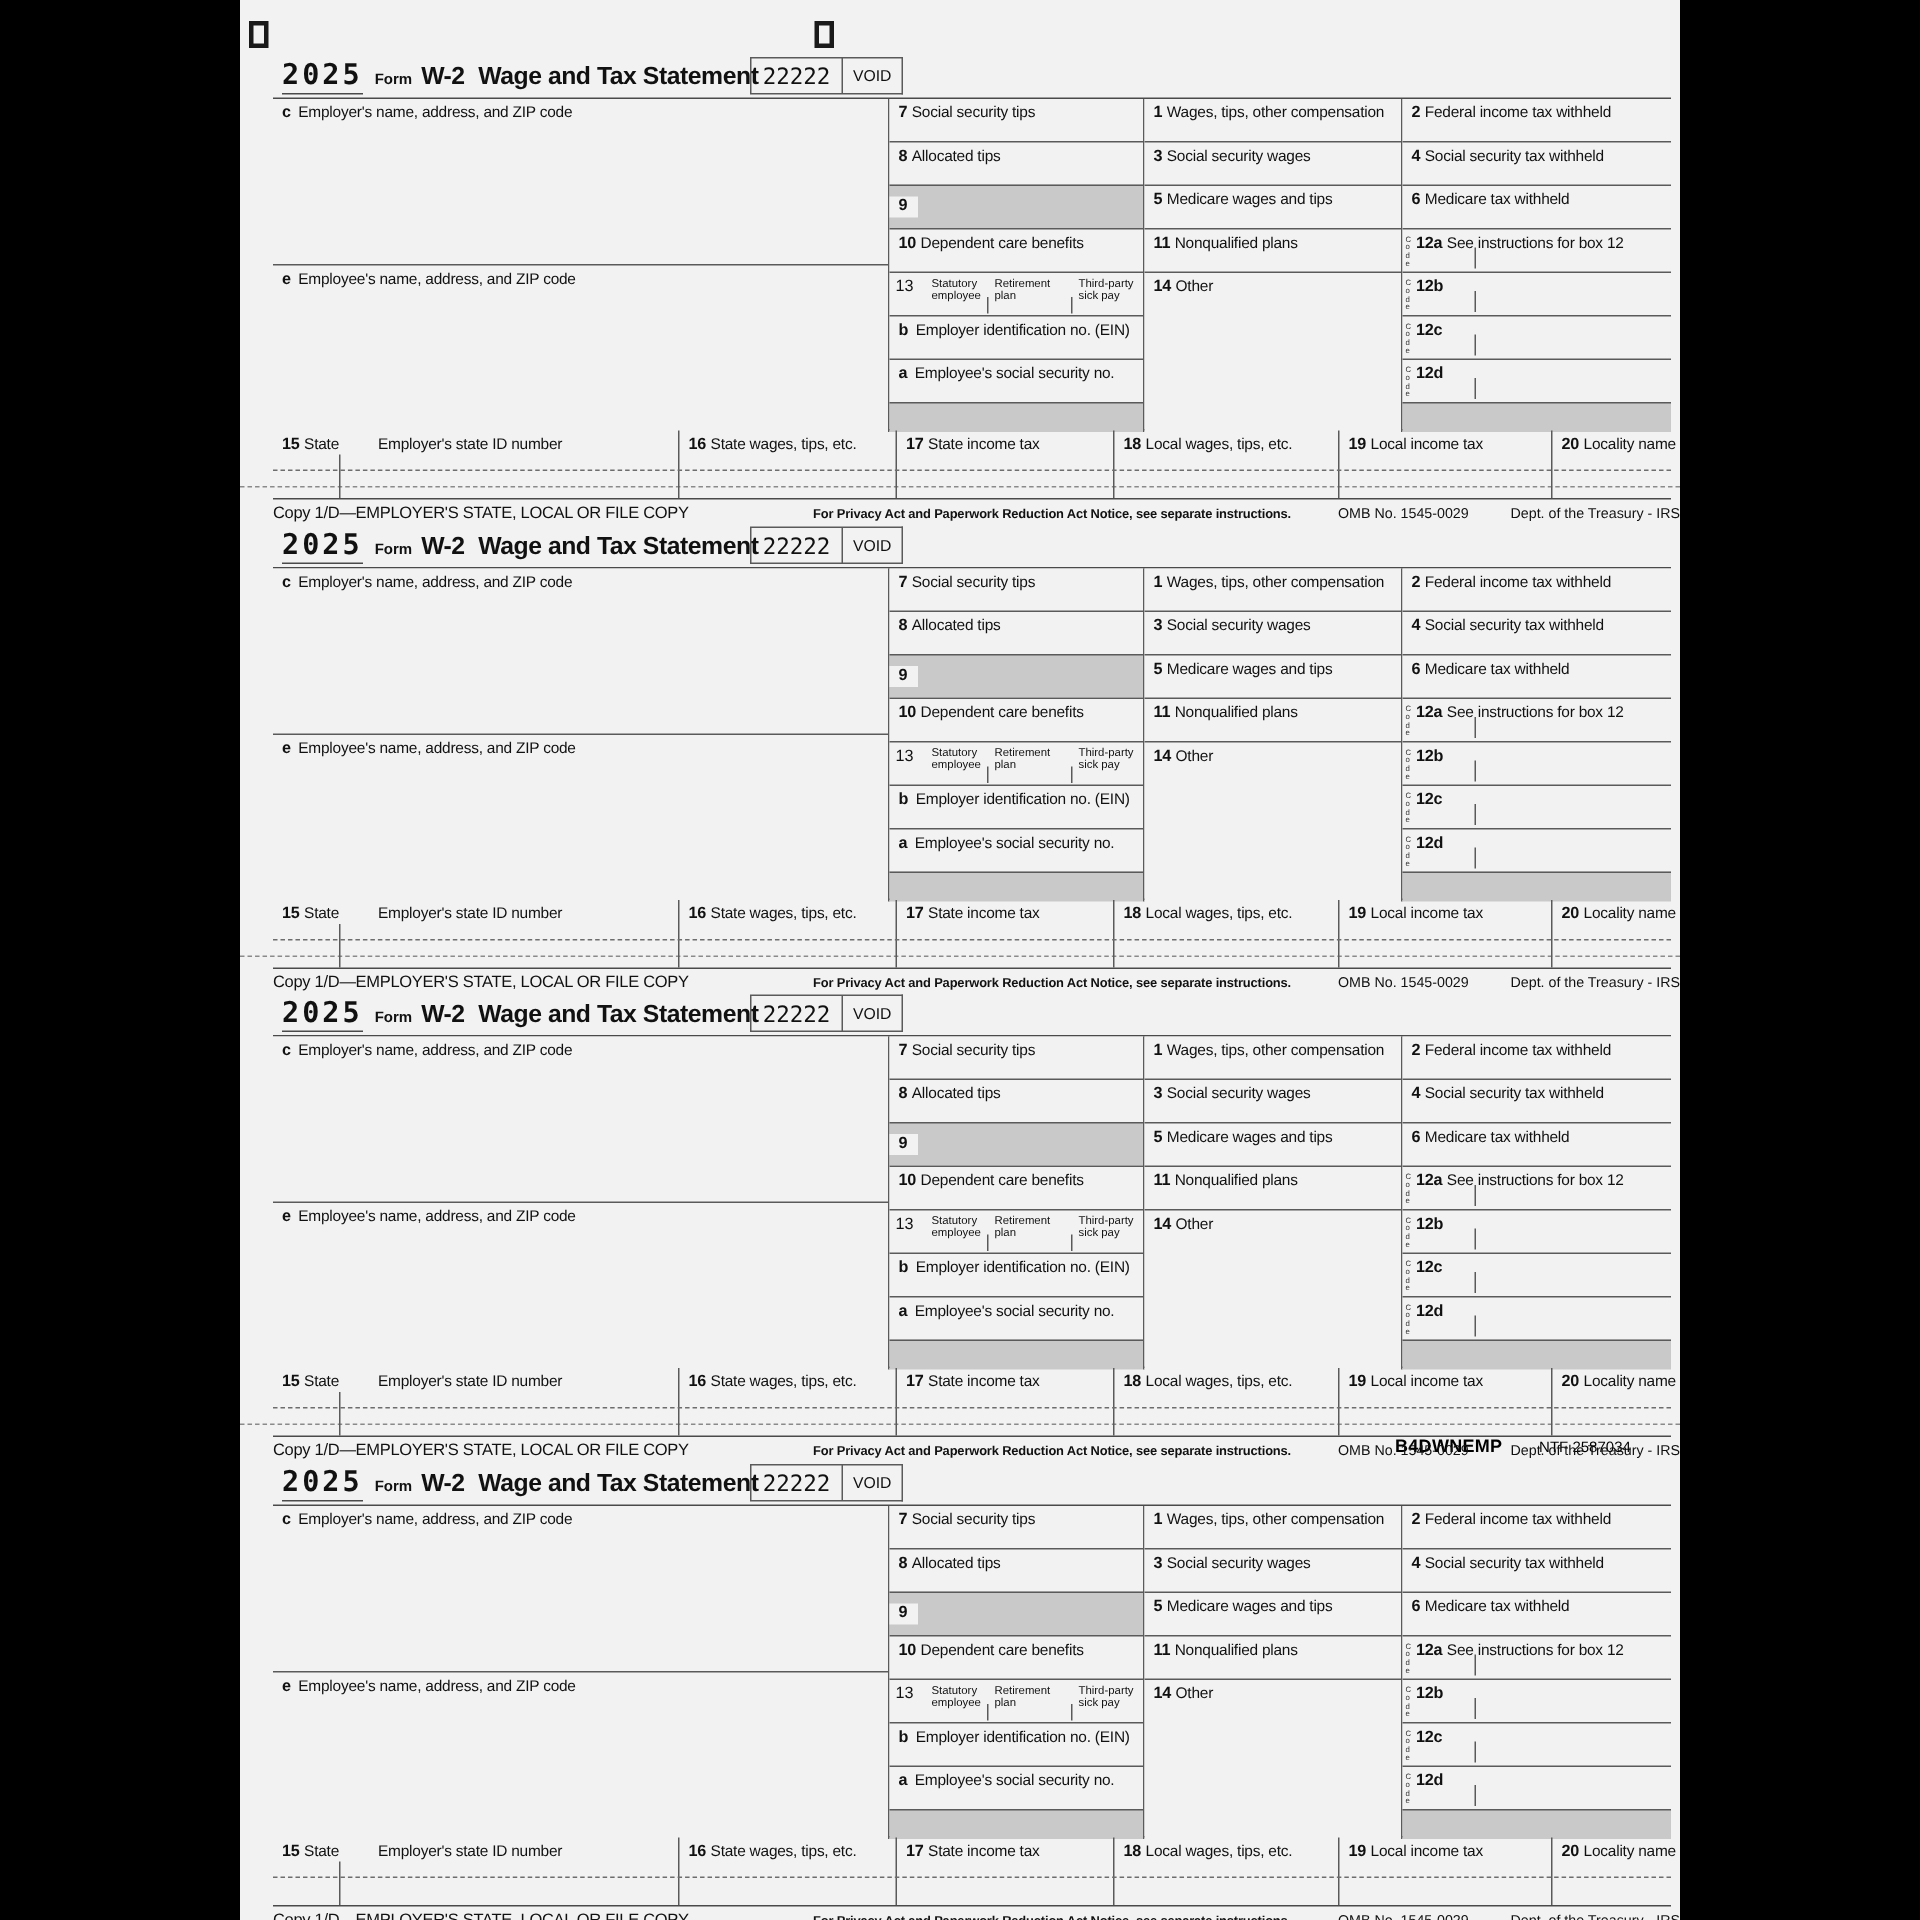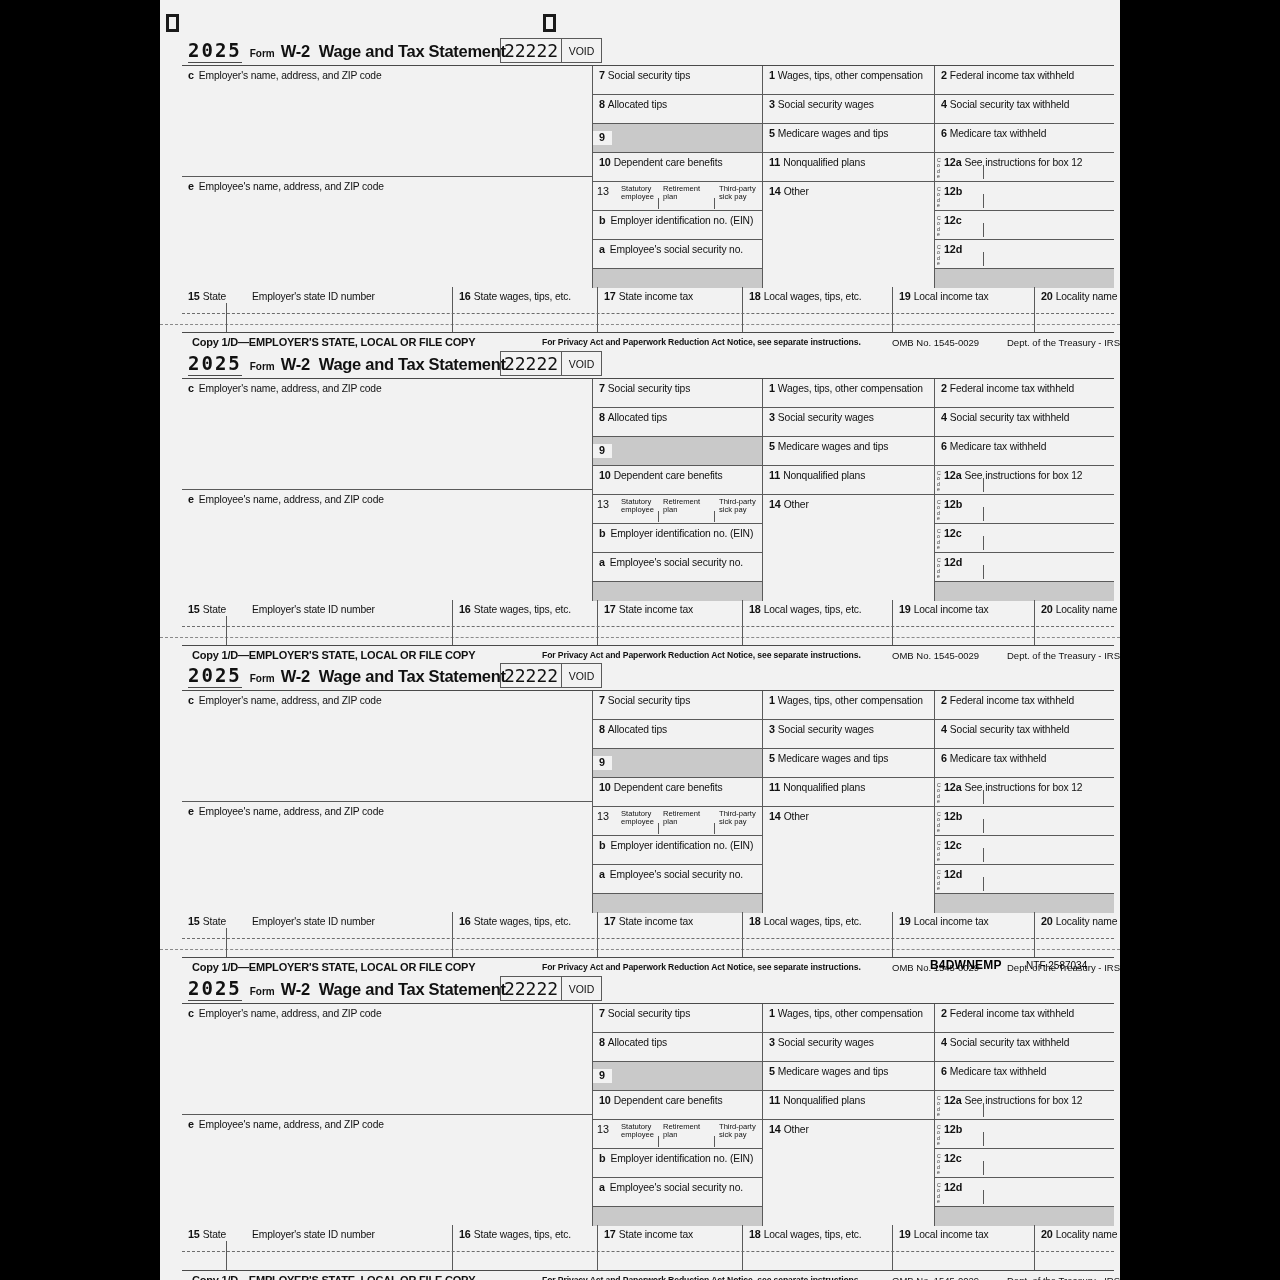--- a/index.html
+++ b/index.html
@@ -83,21 +83,21 @@
   .formword { font-size: 10px; font-weight: bold; margin-left: 8px; }
   .w2word { font-size: 16.5px; font-weight: bold; margin-left: 6px; letter-spacing: -0.3px; }
   .stmt  { font-size: 16.5px; font-weight: bold; margin-left: 9px; letter-spacing: -0.3px; }
 
   .box22222 {
     position: absolute; left: 318px; top: 1px;
     width: 62px; height: 25px;
     border: 1.3px solid #5a5a5a;
     display: flex; align-items: center; justify-content: center;
     font-family: "DejaVu Sans Mono", monospace;
-    font-size: 18px; letter-spacing: 0px; font-weight: normal;
+    font-size: 15px; letter-spacing: 0px; font-weight: normal;
   }
   .boxvoid {
     position: absolute; left: 380px; top: 1px;
     width: 40px; height: 25px;
     border: 1.3px solid #5a5a5a; border-left: none;
     display: flex; align-items: center; justify-content: center;
     font-size: 10.5px;
   }
 
   
@@ -128,21 +128,21 @@
   }
   .sdiv { position: absolute; top: 16px; bottom: 0; width: 0; border-left: 1.3px solid #5a5a5a; }
 
   
   .footer {
     position: relative; width: 932px; height: 18px;
     border-top: 1.6px solid #4a4a4a;
     padding-top: 3px;
   }
   .ft { position: absolute; white-space: nowrap; }
-  .ft.copy { left: 10px; top: 3px; font-size: 11px; font-weight: bold; letter-spacing: -0.2px; }
+  .ft.copy { left: 0; top: 3px; font-size: 11px; font-weight: normal; letter-spacing: -0.2px; }
   .ft.priv { left: 360px; top: 4px; font-size: 8.6px; font-weight: bold; letter-spacing: -0.1px; }
   .ft.omb  { left: 710px; top: 4px; font-size: 9.5px; }
   .ft.dept { left: 825px; top: 4px; font-size: 9.5px; }
 
   
   .perf {
     position: absolute; left: 0px; width: 960px; height: 0;
     border-top: 1.6px dashed #8a8a8a;
   }
 

